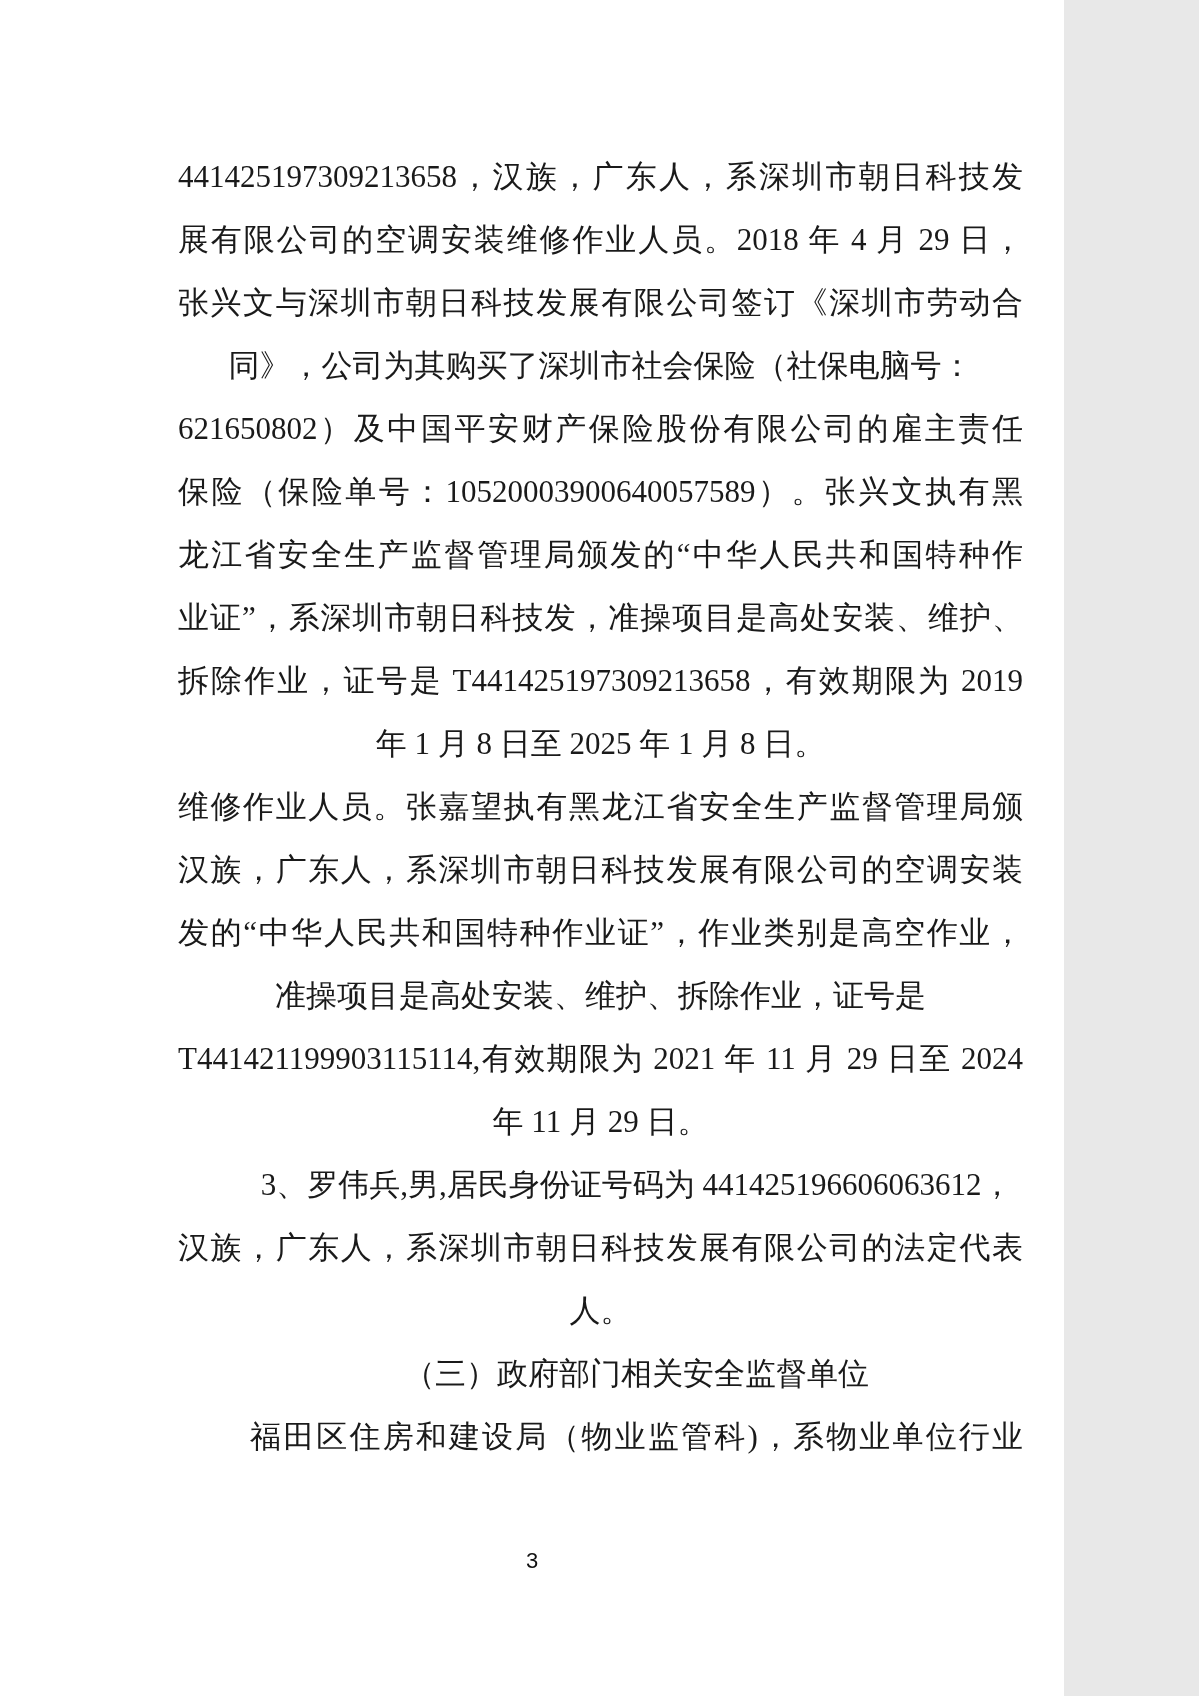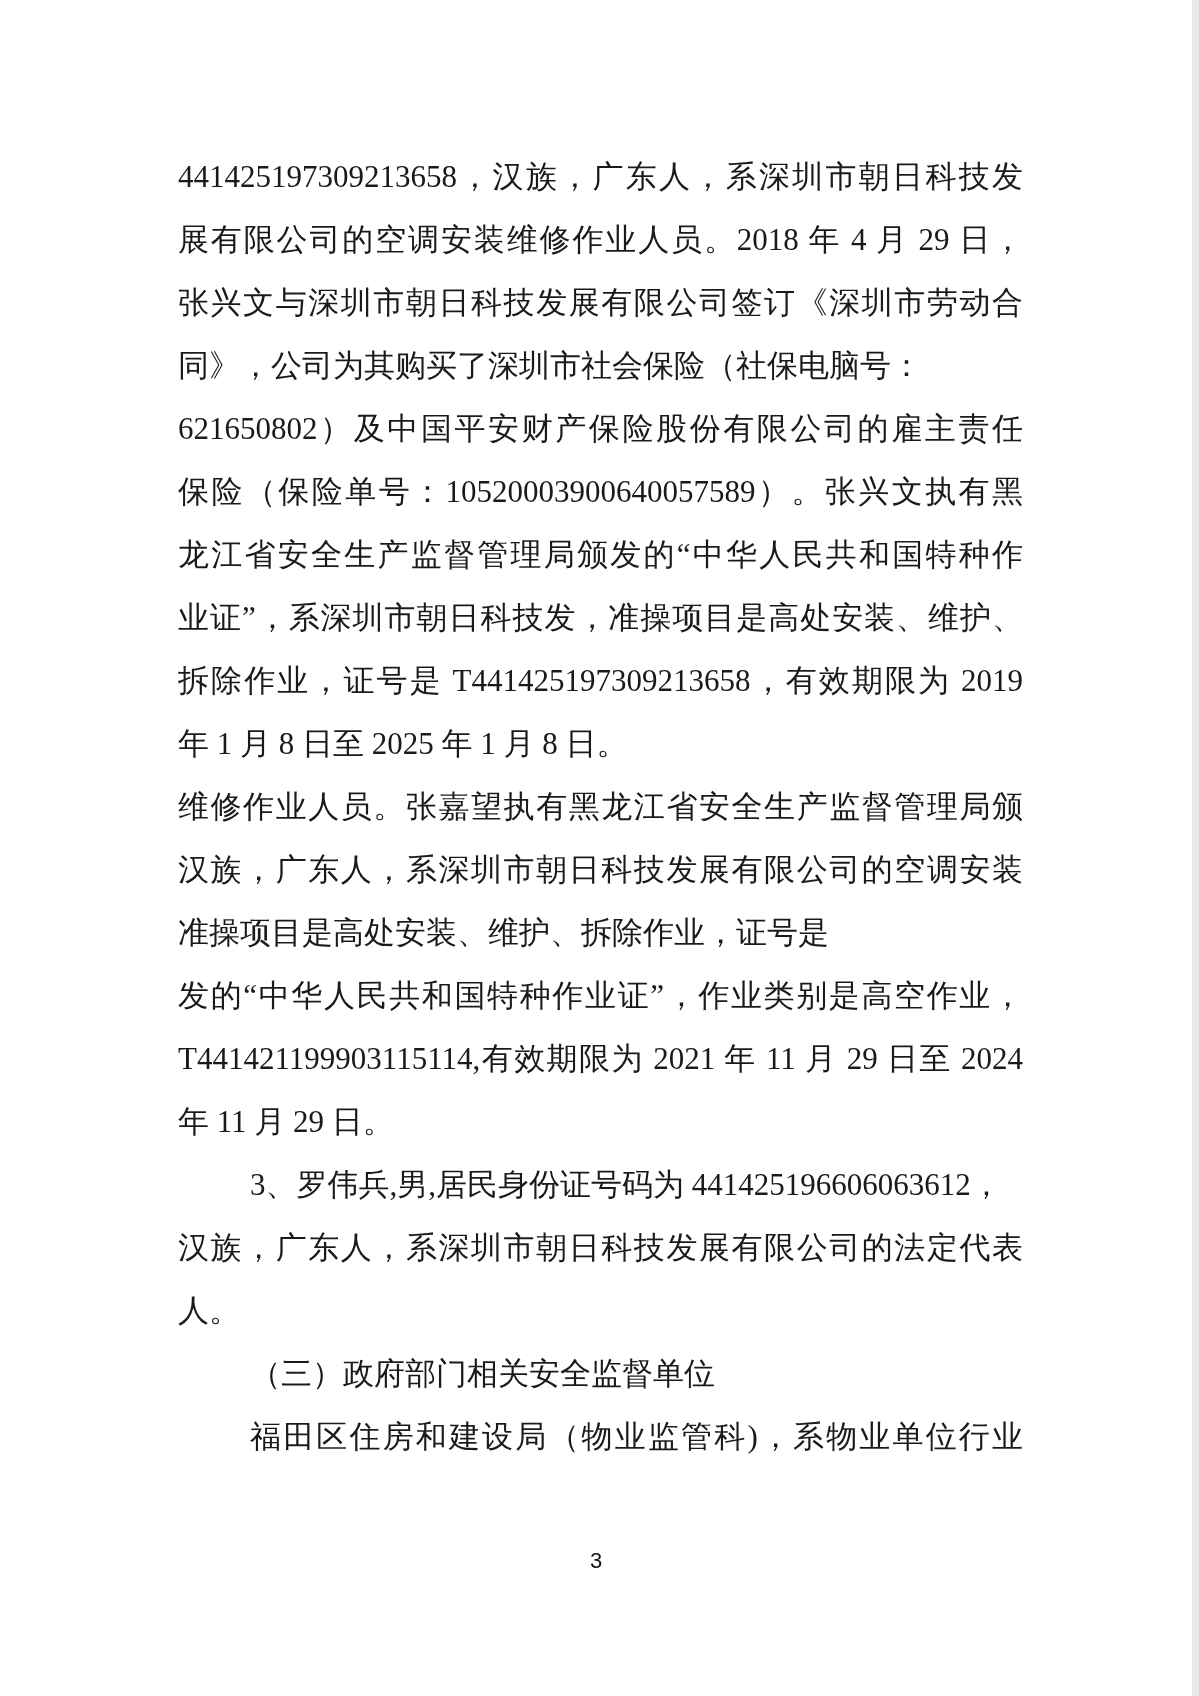--- a/index.html
+++ b/index.html
@@ -2,39 +2,39 @@
 <html><head>
 <meta charset="utf-8">
 <style>
   html, body {
     margin: 0;
     padding: 0;
     background: #e8e8e8;
   }
   .page {
     position: relative;
-    width: 1192px;
+    width: 1064px;
     height: 1696px;
     background: #ffffff;
     color: #000000;
     font-family: "Liberation Serif", "DejaVu Serif", serif;
     overflow: hidden;
   }
   .text-block {
     position: absolute;
     left: 178px;
     top: 145px;
     width: 845px;
   }
   .line {
     font-size: 31px;
     line-height: 63px;
     height: 63px;
     overflow: hidden;
-    text-align: left;
+    text-align: center;
     white-space: normal;
     color: #1a1a1a;
   }
   .line.just {
     text-align: justify;
     text-align-last: justify;
     text-justify: inter-character;
   }
   .line.indent {
     text-indent: 72px;
@@ -61,22 +61,22 @@
       <div class="line just">张兴文与深圳市朝日科技发展有限公司签订《深圳市劳动合</div>
       <div class="line">同》，公司为其购买了深圳市社会保险（社保电脑号：</div>
       <div class="line just">621650802）及中国平安财产保险股份有限公司的雇主责任</div>
       <div class="line just">保险（保险单号：10520003900640057589）。张兴文执有黑</div>
       <div class="line just">龙江省安全生产监督管理局颁发的“中华人民共和国特种作</div>
       <div class="line just">业证”，系深圳市朝日科技发，准操项目是高处安装、维护、</div>
       <div class="line just">拆除作业，证号是 T441425197309213658，有效期限为 2019</div>
       <div class="line">年 1 月 8 日至 2025 年 1 月 8 日。</div>
       <div class="line just">维修作业人员。张嘉望执有黑龙江省安全生产监督管理局颁</div>
       <div class="line just">汉族，广东人，系深圳市朝日科技发展有限公司的空调安装</div>
+      <div class="line just">发的“中华人民共和国特种作业证”，作业类别是高空作业，</div>
       <div class="line">准操项目是高处安装、维护、拆除作业，证号是</div>
-      <div class="line just">发的“中华人民共和国特种作业证”，作业类别是高空作业，</div>
       <div class="line just">T441421199903115114,有效期限为 2021 年 11 月 29 日至 2024</div>
       <div class="line">年 11 月 29 日。</div>
       <div class="line indent">3、罗伟兵,男,居民身份证号码为 441425196606063612，</div>
       <div class="line just">汉族，广东人，系深圳市朝日科技发展有限公司的法定代表</div>
       <div class="line">人。</div>
       <div class="line indent">（三）政府部门相关安全监督单位</div>
       <div class="line just indent">福田区住房和建设局（物业监管科)，系物业单位行业</div>
     </div>
   <div class="page-number">3</div>
 </div>

